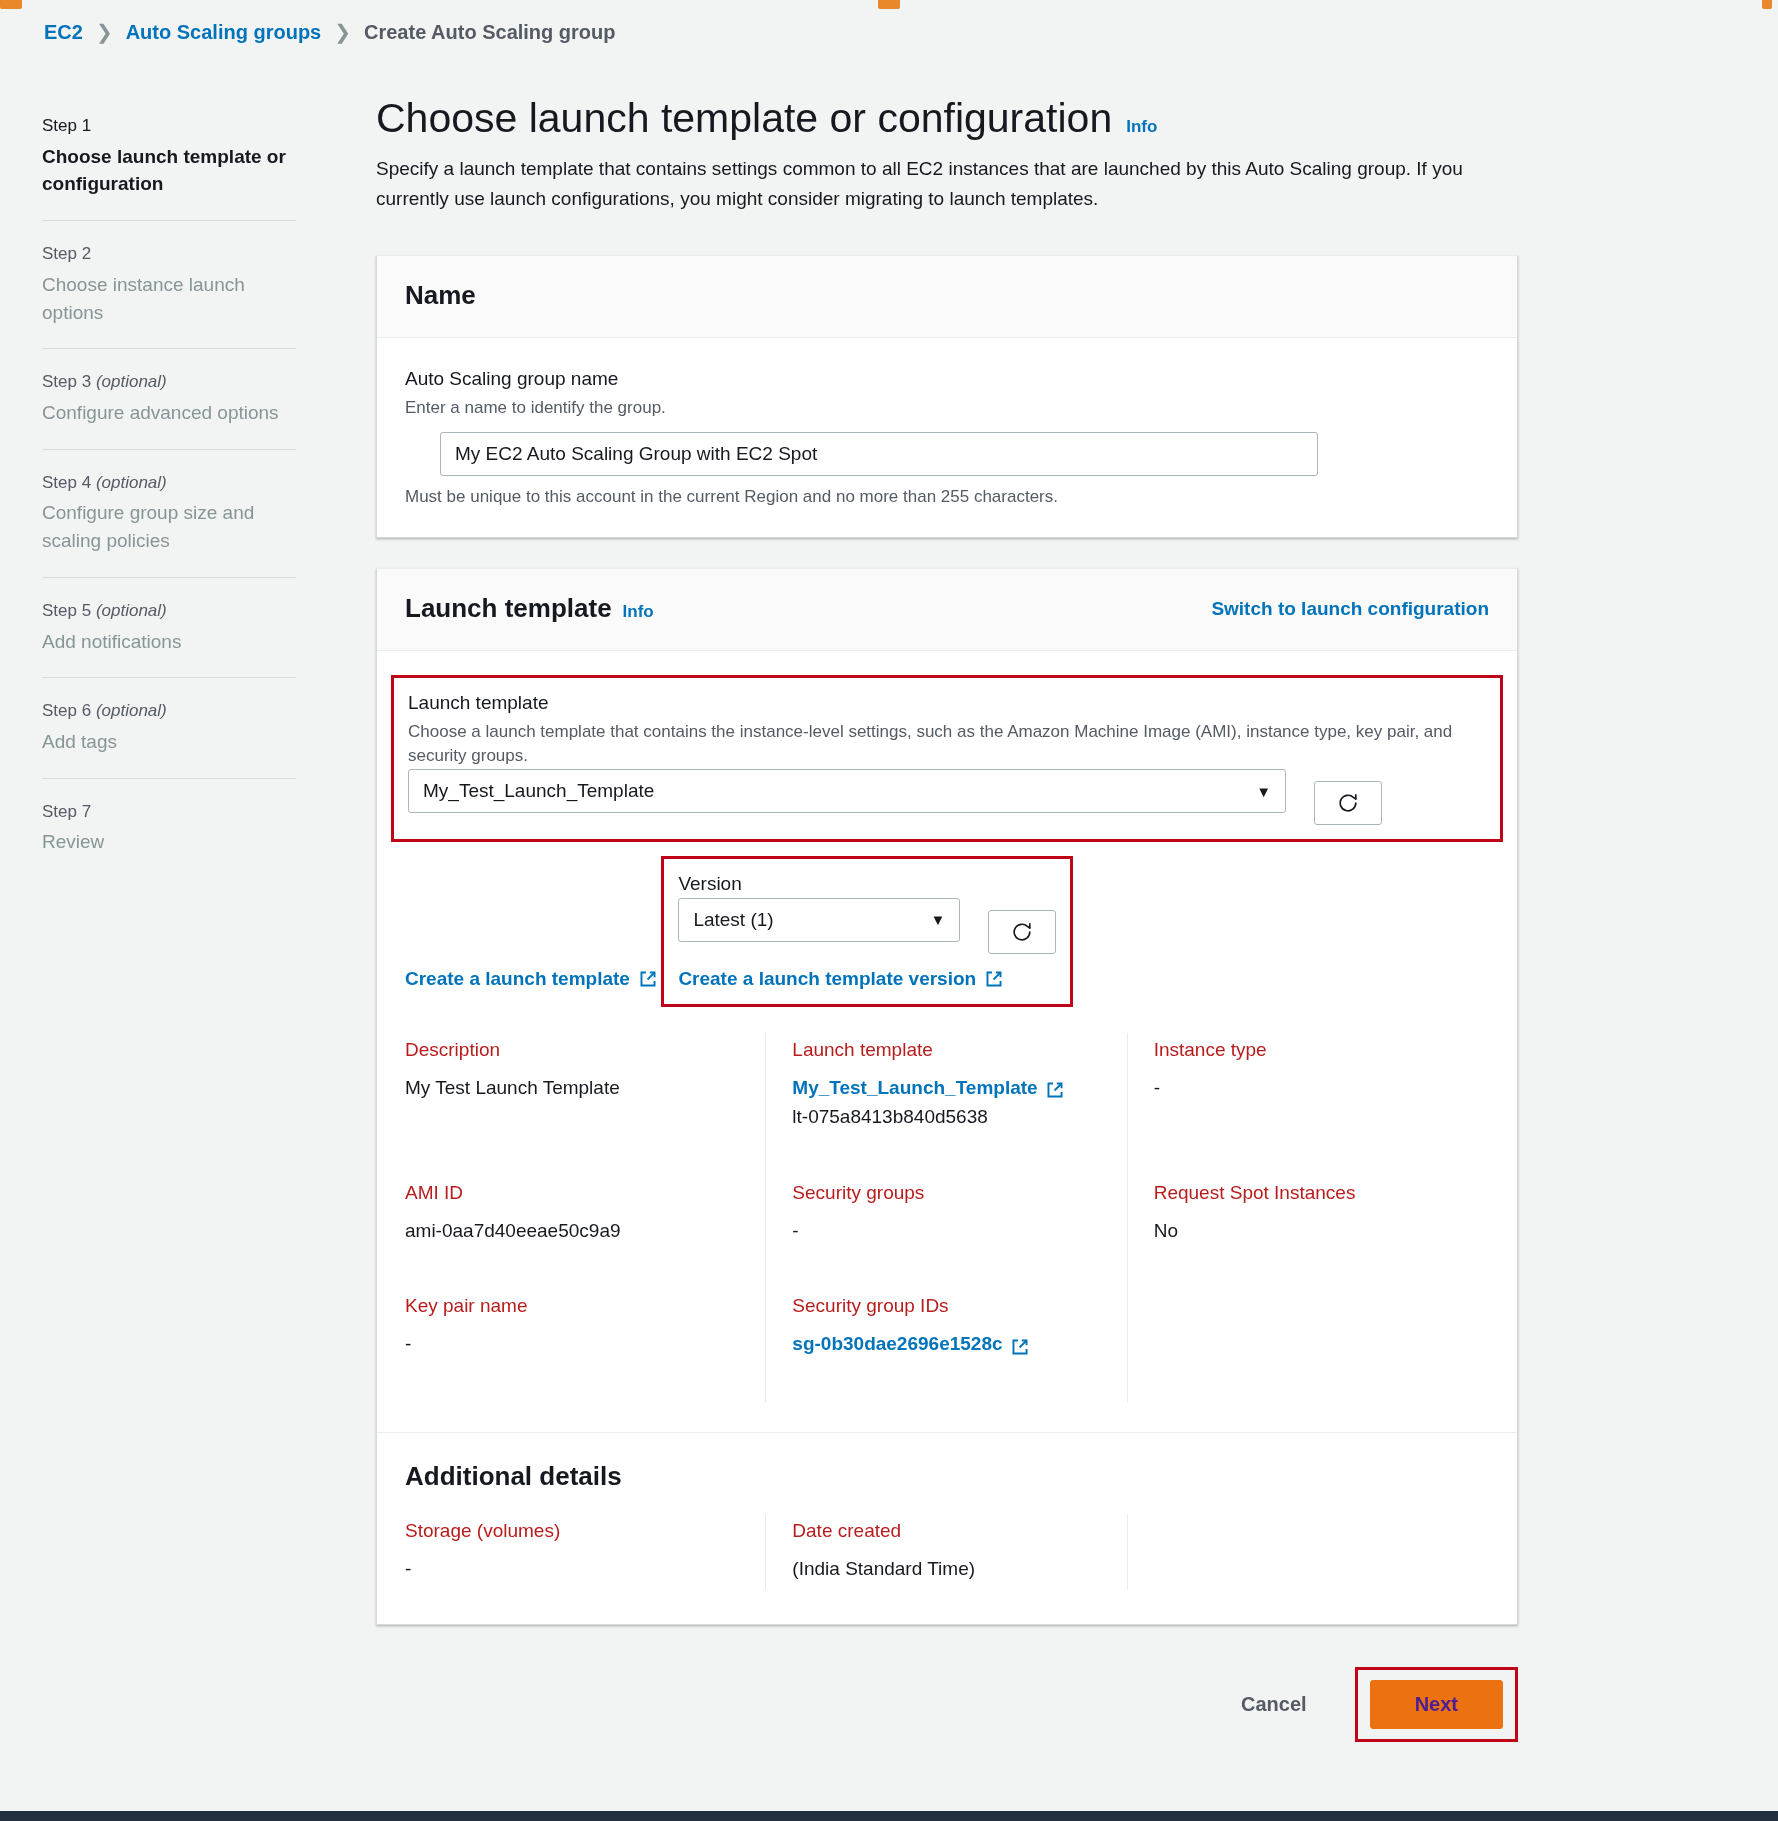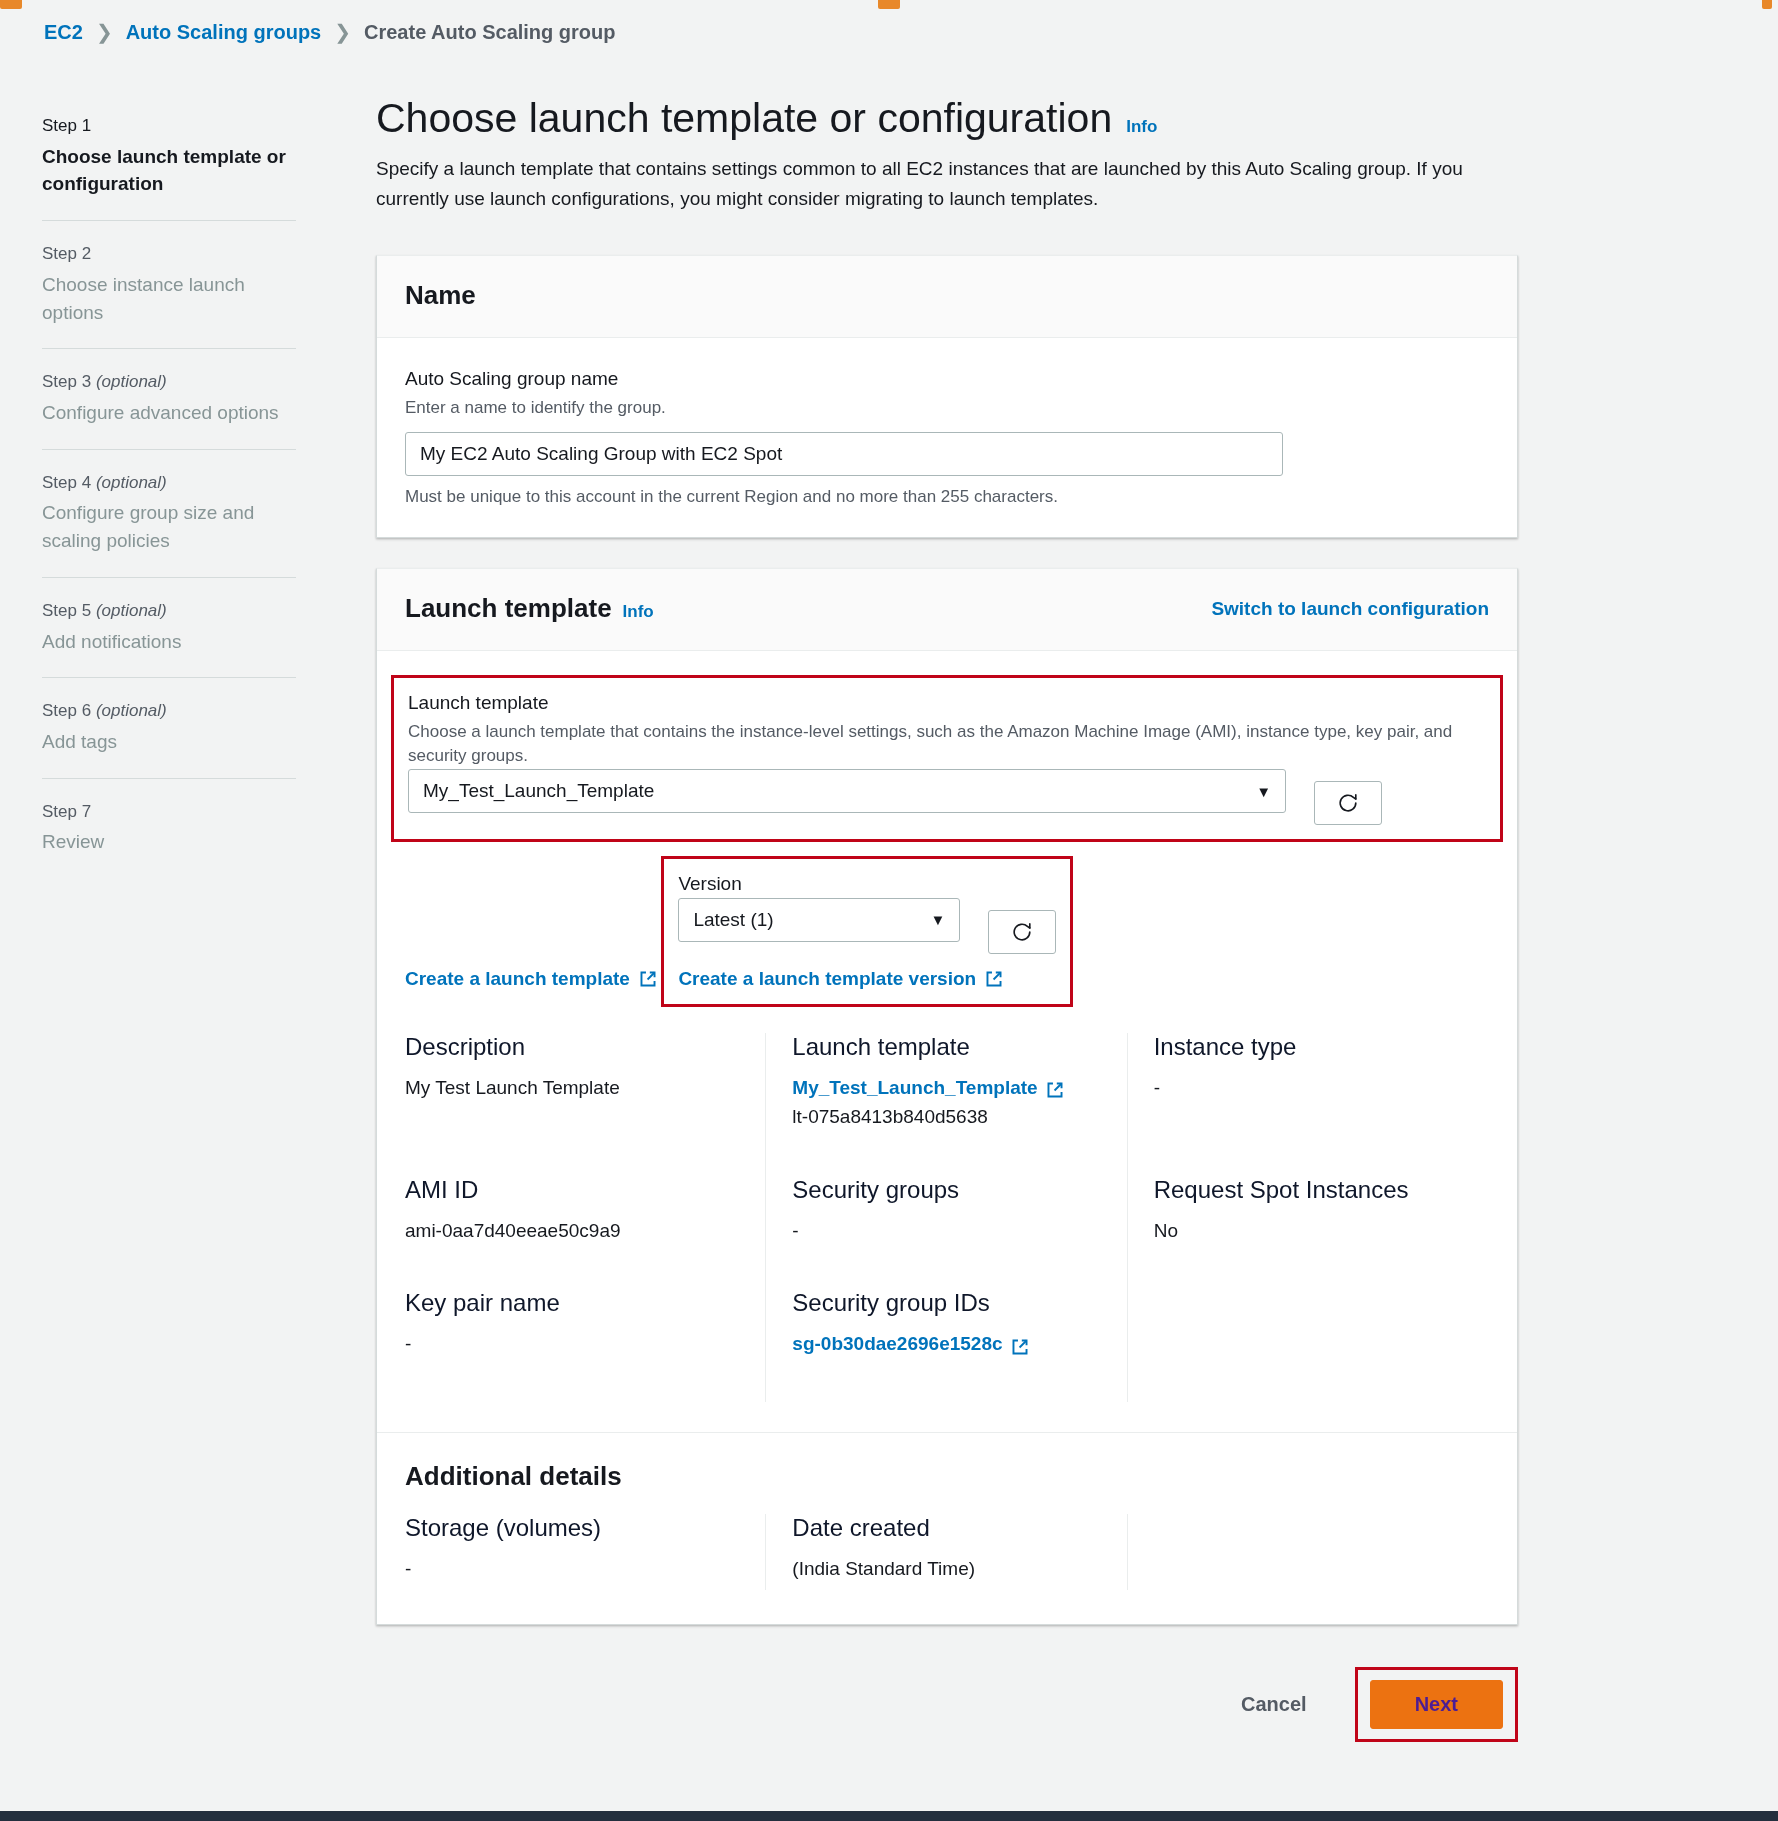--- a/index.html
+++ b/index.html
@@ -184,20 +184,21 @@
     max-width: 878px;
     height: 44px;
     margin-top: 12px;
     padding: 0 14px;
     font-size: 19px;
     font-family: "Liberation Sans", sans-serif;
     color: #16191f;
     border: 1px solid #aab7b8;
     border-radius: 3px;
     background: #fff;
+    margin-left: 35px;
   }
   .field-hint {
     font-size: 17px;
     color: #545b64;
     margin-top: 11px;
   }
 
   
   .hl-box {
     border: 3px solid #c00418;
@@ -267,23 +268,24 @@
     margin-top: 26px;
   }
   .detail-cell {
     padding: 0 24px 44px 0;
     border-right: 1px solid #eaeded;
     padding-left: 0;
   }
   .detail-cell.col2, .detail-cell.col3 { padding-left: 26px; }
   .detail-cell.col3 { border-right: none; }
   .detail-label {
-    font-size: 24px;
-    color: #0f172a;
+    font-size: 19px;
+    color: #b91c1c;
     margin-bottom: 12px;
+    margin-top: 6px;
   }
   .detail-value {
     font-size: 19px;
     color: #16191f;
     line-height: 1.55;
   }
   .detail-value a,
   .detail-link {
     color: #0073bb;
     font-weight: 700;

